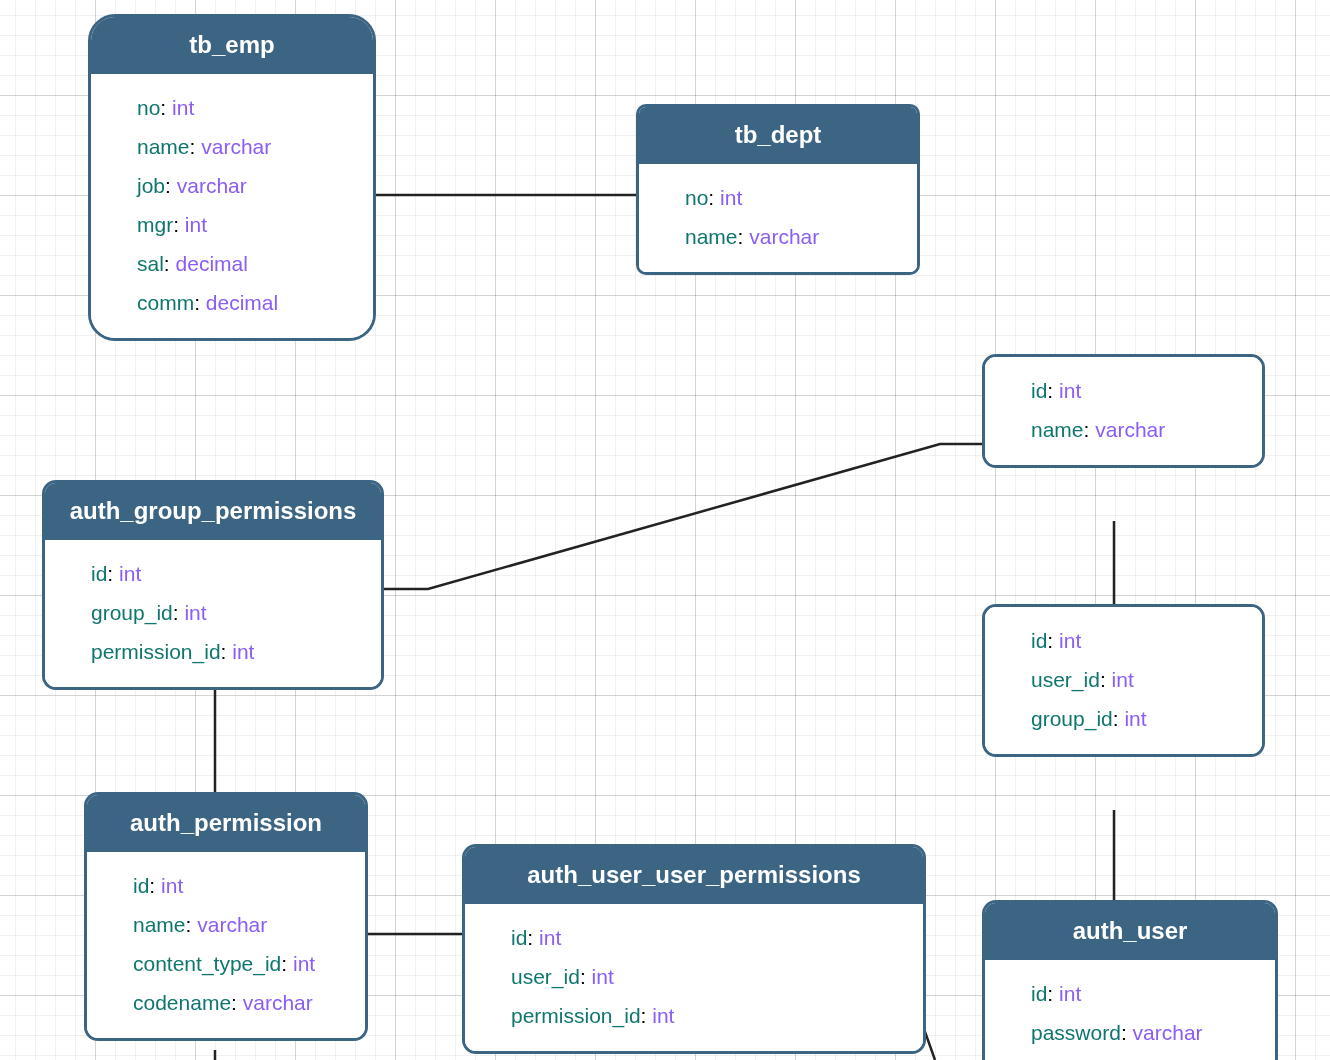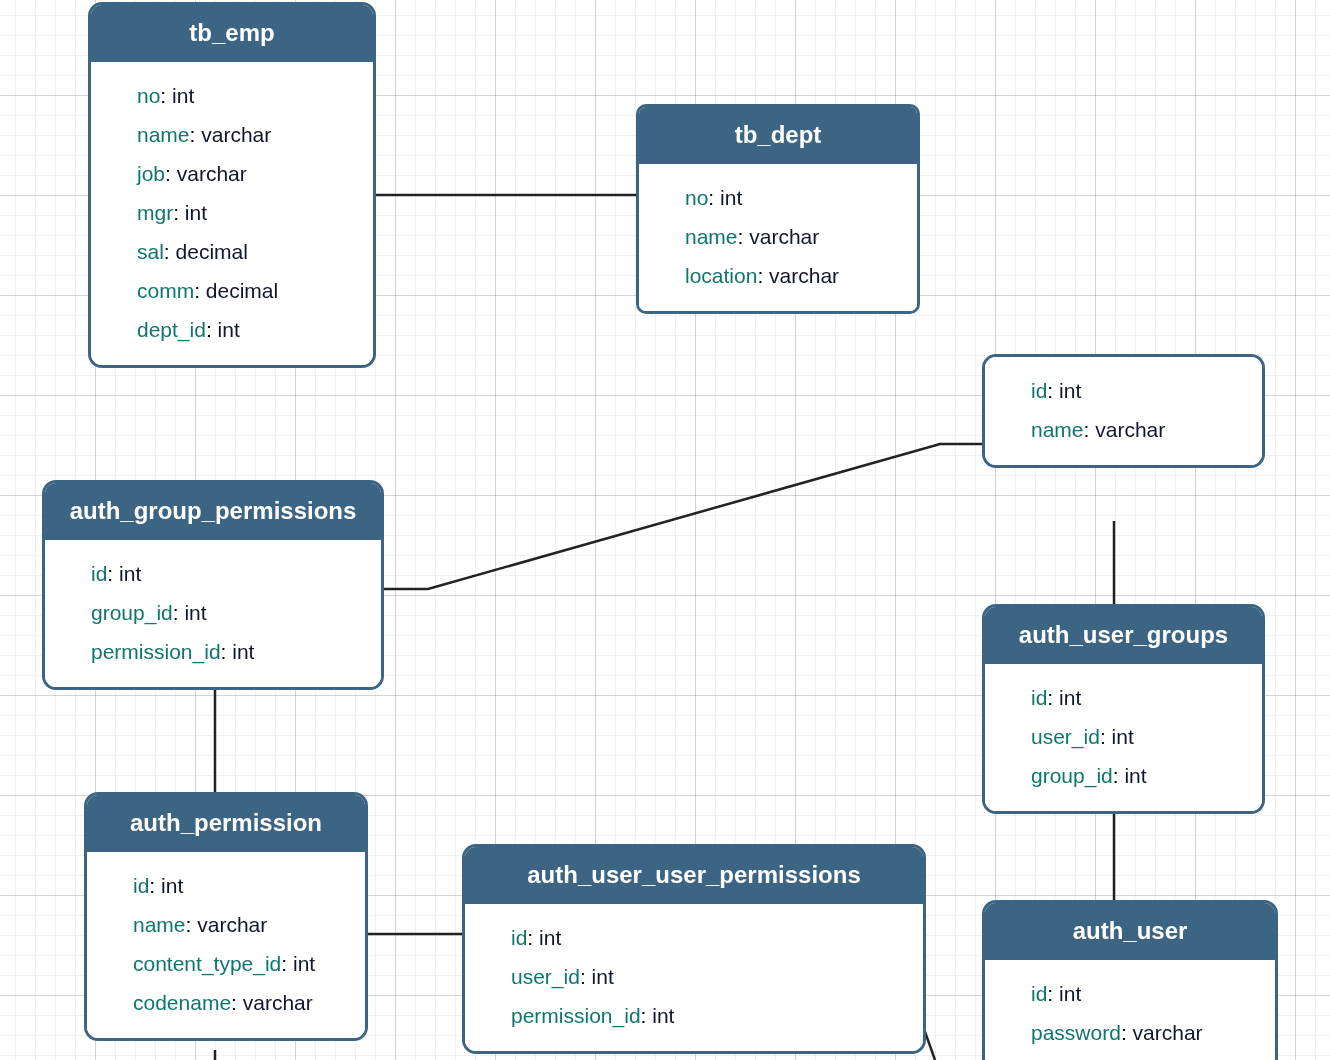--- a/index.html
+++ b/index.html
@@ -54,74 +54,71 @@
     background: #ffffff;
   }
   .field {
     font-size: 21px;
     line-height: 1;
     padding: 9px 0 9px 46px;
     white-space: nowrap;
     color: #000000;
   }
   .field .fname { color: #0f766e; }
-  .field .ftype { color: #0f172a; }
+  .field .ftype { color: #8b5cf6; }
   .field .fcolon { color: #000000; }
 </style>
 </head>
 <body>
 
 <div id="canvas">
   <svg class="edges" width="1330" height="1060" viewBox="0 0 1330 1060">
       <polyline points="375,195 636,195" fill="none" stroke="#222222" stroke-width="2.5"></polyline>
       <polyline points="383,589 428,589 940,444 983,444" fill="none" stroke="#222222" stroke-width="2.5"></polyline>
       <polyline points="1114,521 1114,605" fill="none" stroke="#222222" stroke-width="2.5"></polyline>
       <polyline points="215,682 215,803" fill="none" stroke="#222222" stroke-width="2.5"></polyline>
       <polyline points="1114,810 1114,901" fill="none" stroke="#222222" stroke-width="2.5"></polyline>
       <polyline points="368,934 462,934" fill="none" stroke="#222222" stroke-width="2.5"></polyline>
       <polyline points="852,933 890,933 935,1060" fill="none" stroke="#222222" stroke-width="2.5"></polyline>
       <polyline points="215,1050 215,1060" fill="none" stroke="#222222" stroke-width="2.5"></polyline>
     </svg>
   <div id="entity-layer">
-      <div class="entity" style="left: 88px; top: 2px; width: 288px;">
+      <div class="entity" style="left: 88px; top: 14px; width: 288px; border-radius: 27px;">
         <div class="entity-header">tb_emp</div>
         <div class="entity-body">
           <div class="field"><span class="fname">no</span><span class="fcolon">: </span><span class="ftype">int</span></div>
           <div class="field"><span class="fname">name</span><span class="fcolon">: </span><span class="ftype">varchar</span></div>
           <div class="field"><span class="fname">job</span><span class="fcolon">: </span><span class="ftype">varchar</span></div>
           <div class="field"><span class="fname">mgr</span><span class="fcolon">: </span><span class="ftype">int</span></div>
           <div class="field"><span class="fname">sal</span><span class="fcolon">: </span><span class="ftype">decimal</span></div>
           <div class="field"><span class="fname">comm</span><span class="fcolon">: </span><span class="ftype">decimal</span></div>
-          <div class="field"><span class="fname">dept_id</span><span class="fcolon">: </span><span class="ftype">int</span></div>
         </div>
       </div>
       <div class="entity" style="left: 636px; top: 104px; width: 284px; border-radius: 10px;">
         <div class="entity-header">tb_dept</div>
         <div class="entity-body">
           <div class="field"><span class="fname">no</span><span class="fcolon">: </span><span class="ftype">int</span></div>
           <div class="field"><span class="fname">name</span><span class="fcolon">: </span><span class="ftype">varchar</span></div>
-          <div class="field"><span class="fname">location</span><span class="fcolon">: </span><span class="ftype">varchar</span></div>
         </div>
       </div>
       <div class="entity" style="left: 982px; top: 354px; width: 283px;">
         <div class="entity-body">
           <div class="field"><span class="fname">id</span><span class="fcolon">: </span><span class="ftype">int</span></div>
           <div class="field"><span class="fname">name</span><span class="fcolon">: </span><span class="ftype">varchar</span></div>
         </div>
       </div>
       <div class="entity" style="left: 42px; top: 480px; width: 342px;">
         <div class="entity-header">auth_group_permissions</div>
         <div class="entity-body">
           <div class="field"><span class="fname">id</span><span class="fcolon">: </span><span class="ftype">int</span></div>
           <div class="field"><span class="fname">group_id</span><span class="fcolon">: </span><span class="ftype">int</span></div>
           <div class="field"><span class="fname">permission_id</span><span class="fcolon">: </span><span class="ftype">int</span></div>
         </div>
       </div>
       <div class="entity" style="left: 982px; top: 604px; width: 283px;">
-        <div class="entity-header">auth_user_groups</div>
         <div class="entity-body">
           <div class="field"><span class="fname">id</span><span class="fcolon">: </span><span class="ftype">int</span></div>
           <div class="field"><span class="fname">user_id</span><span class="fcolon">: </span><span class="ftype">int</span></div>
           <div class="field"><span class="fname">group_id</span><span class="fcolon">: </span><span class="ftype">int</span></div>
         </div>
       </div>
       <div class="entity" style="left: 84px; top: 792px; width: 284px;">
         <div class="entity-header">auth_permission</div>
         <div class="entity-body">
           <div class="field"><span class="fname">id</span><span class="fcolon">: </span><span class="ftype">int</span></div>

